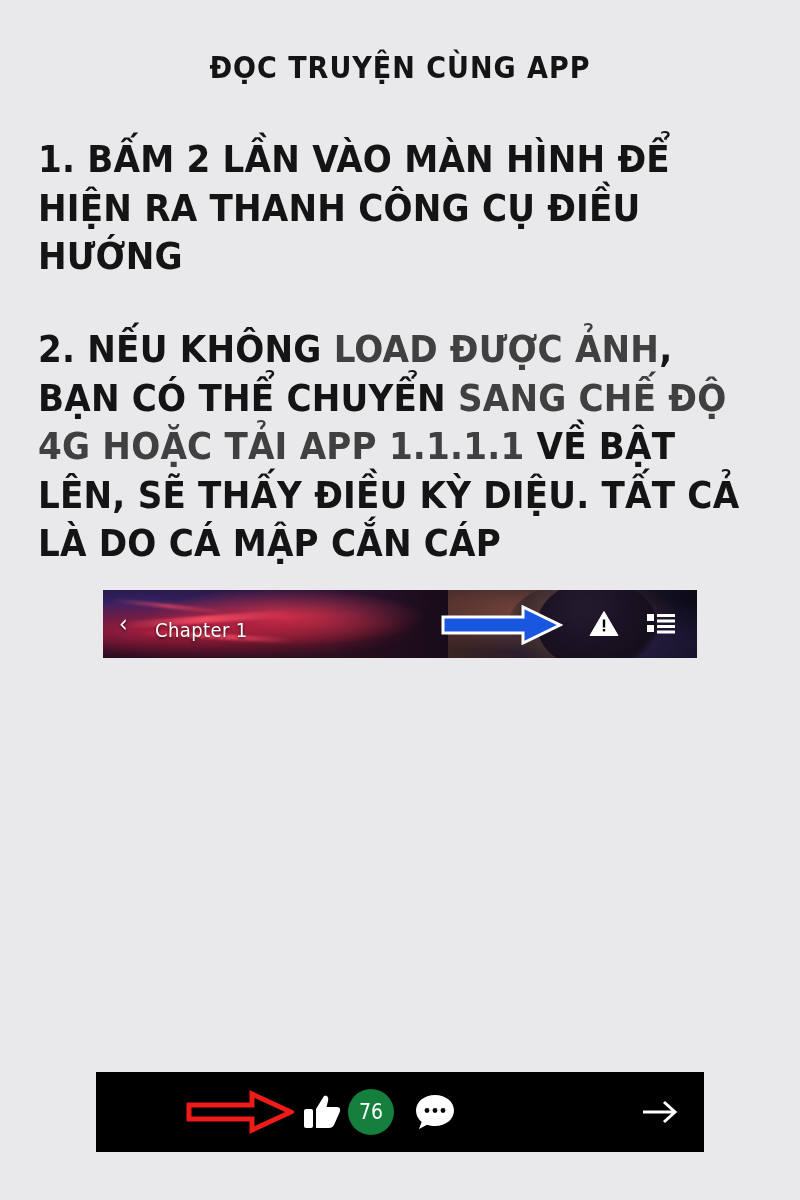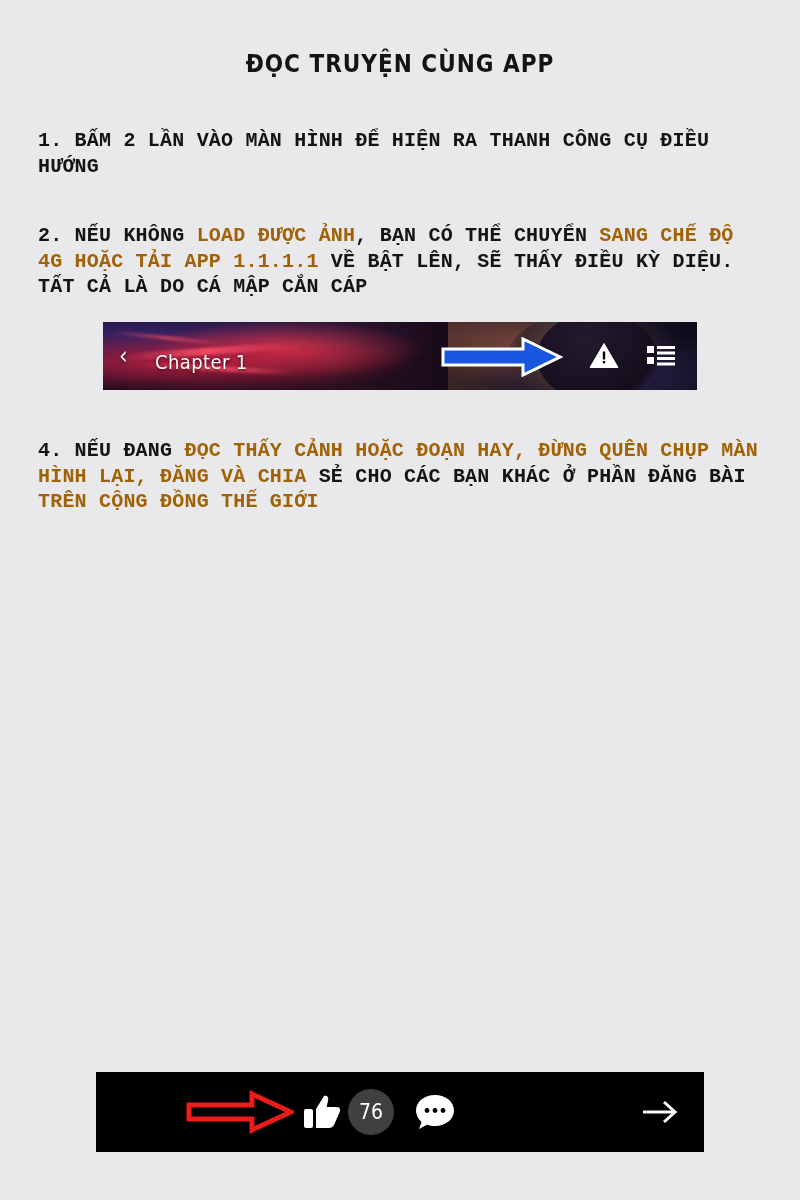--- a/index.html
+++ b/index.html
@@ -18,41 +18,40 @@
   .page {
     width: 800px;
     height: 1200px;
     background: #e9e9eb;
     box-sizing: border-box;
     padding: 0 38px;
     position: relative;
   }
   .title {
     text-align: center;
-    font-size: 24px;
+    font-size: 30px;
     font-weight: 700;
     letter-spacing: 1px;
     padding-top: 50px;
     padding-bottom: 6px;
     text-transform: uppercase;
   }
   .block {
-    font-size: 20px;
+    font-size: 38px;
     font-weight: 700;
     line-height: 1.28;
     letter-spacing: 0.2px;
     text-transform: uppercase;
-    font-family: Liberation Mono, monospace;
   }
   .b1 { margin-top: 44px; }
   .b2 { margin-top: 44px; }
   .b3 { margin-top: 52px; }
   .b4 { margin-top: 48px; }
   .b5 { margin-top: 48px; }
-  .red { color: #a16207; }
+  .red { color: #404040; }
 
   
   .chapterbar-wrap {
     margin: 22px auto 0 auto;
     width: 594px;
     height: 68px;
     position: relative;
   }
   .chapterbar {
     position: absolute;
@@ -184,21 +183,21 @@
     width: 40px;
     height: 40px;
   }
   .bb-count {
     position: absolute;
     left: 252px;
     top: 17px;
     width: 46px;
     height: 46px;
     border-radius: 50%;
-    background: #404040;
+    background: #15803d;
     color: #fff;
     font-size: 21px;
     font-weight: 400;
     display: flex;
     align-items: center;
     justify-content: center;
     text-transform: none;
   }
   .bb-comment {
     position: absolute;
@@ -269,23 +268,20 @@
       </div>
     </div>
 
     <div class="blue-arrow">
       <svg viewBox="0 0 122 40" width="122" height="40" aria-hidden="true">
         <path d="M2 12 H82 V2 L119 20 L82 38 V28 H2 Z" fill="#1a57e0" stroke="#ffffff" stroke-width="3"></path>
       </svg>
     </div>
   </div>
 
-  <div class="block b4">
-    <span>4. NẾU ĐANG </span><span class="red">ĐỌC THẤY CẢNH HOẶC ĐOẠN HAY, ĐỪNG QUÊN CHỤP MÀN HÌNH LẠI, ĐĂNG VÀ CHIA</span><span> SẺ CHO CÁC BẠN KHÁC Ở PHẦN ĐĂNG BÀI </span><span class="red">TRÊN CỘNG ĐỒNG THẾ GIỚI</span>
-  </div>
 
 
 </div>
 
 <div class="bottombar-wrap">
   <div class="bottombar">
 
     <div class="bb-red-arrow">
       <svg viewBox="0 0 108 44" width="108" height="44" aria-hidden="true">
         <path d="M3 15 H66 V4 L105 22 L66 40 V29 H3 Z" fill="none" stroke="#ee1b1b" stroke-width="5"></path>

